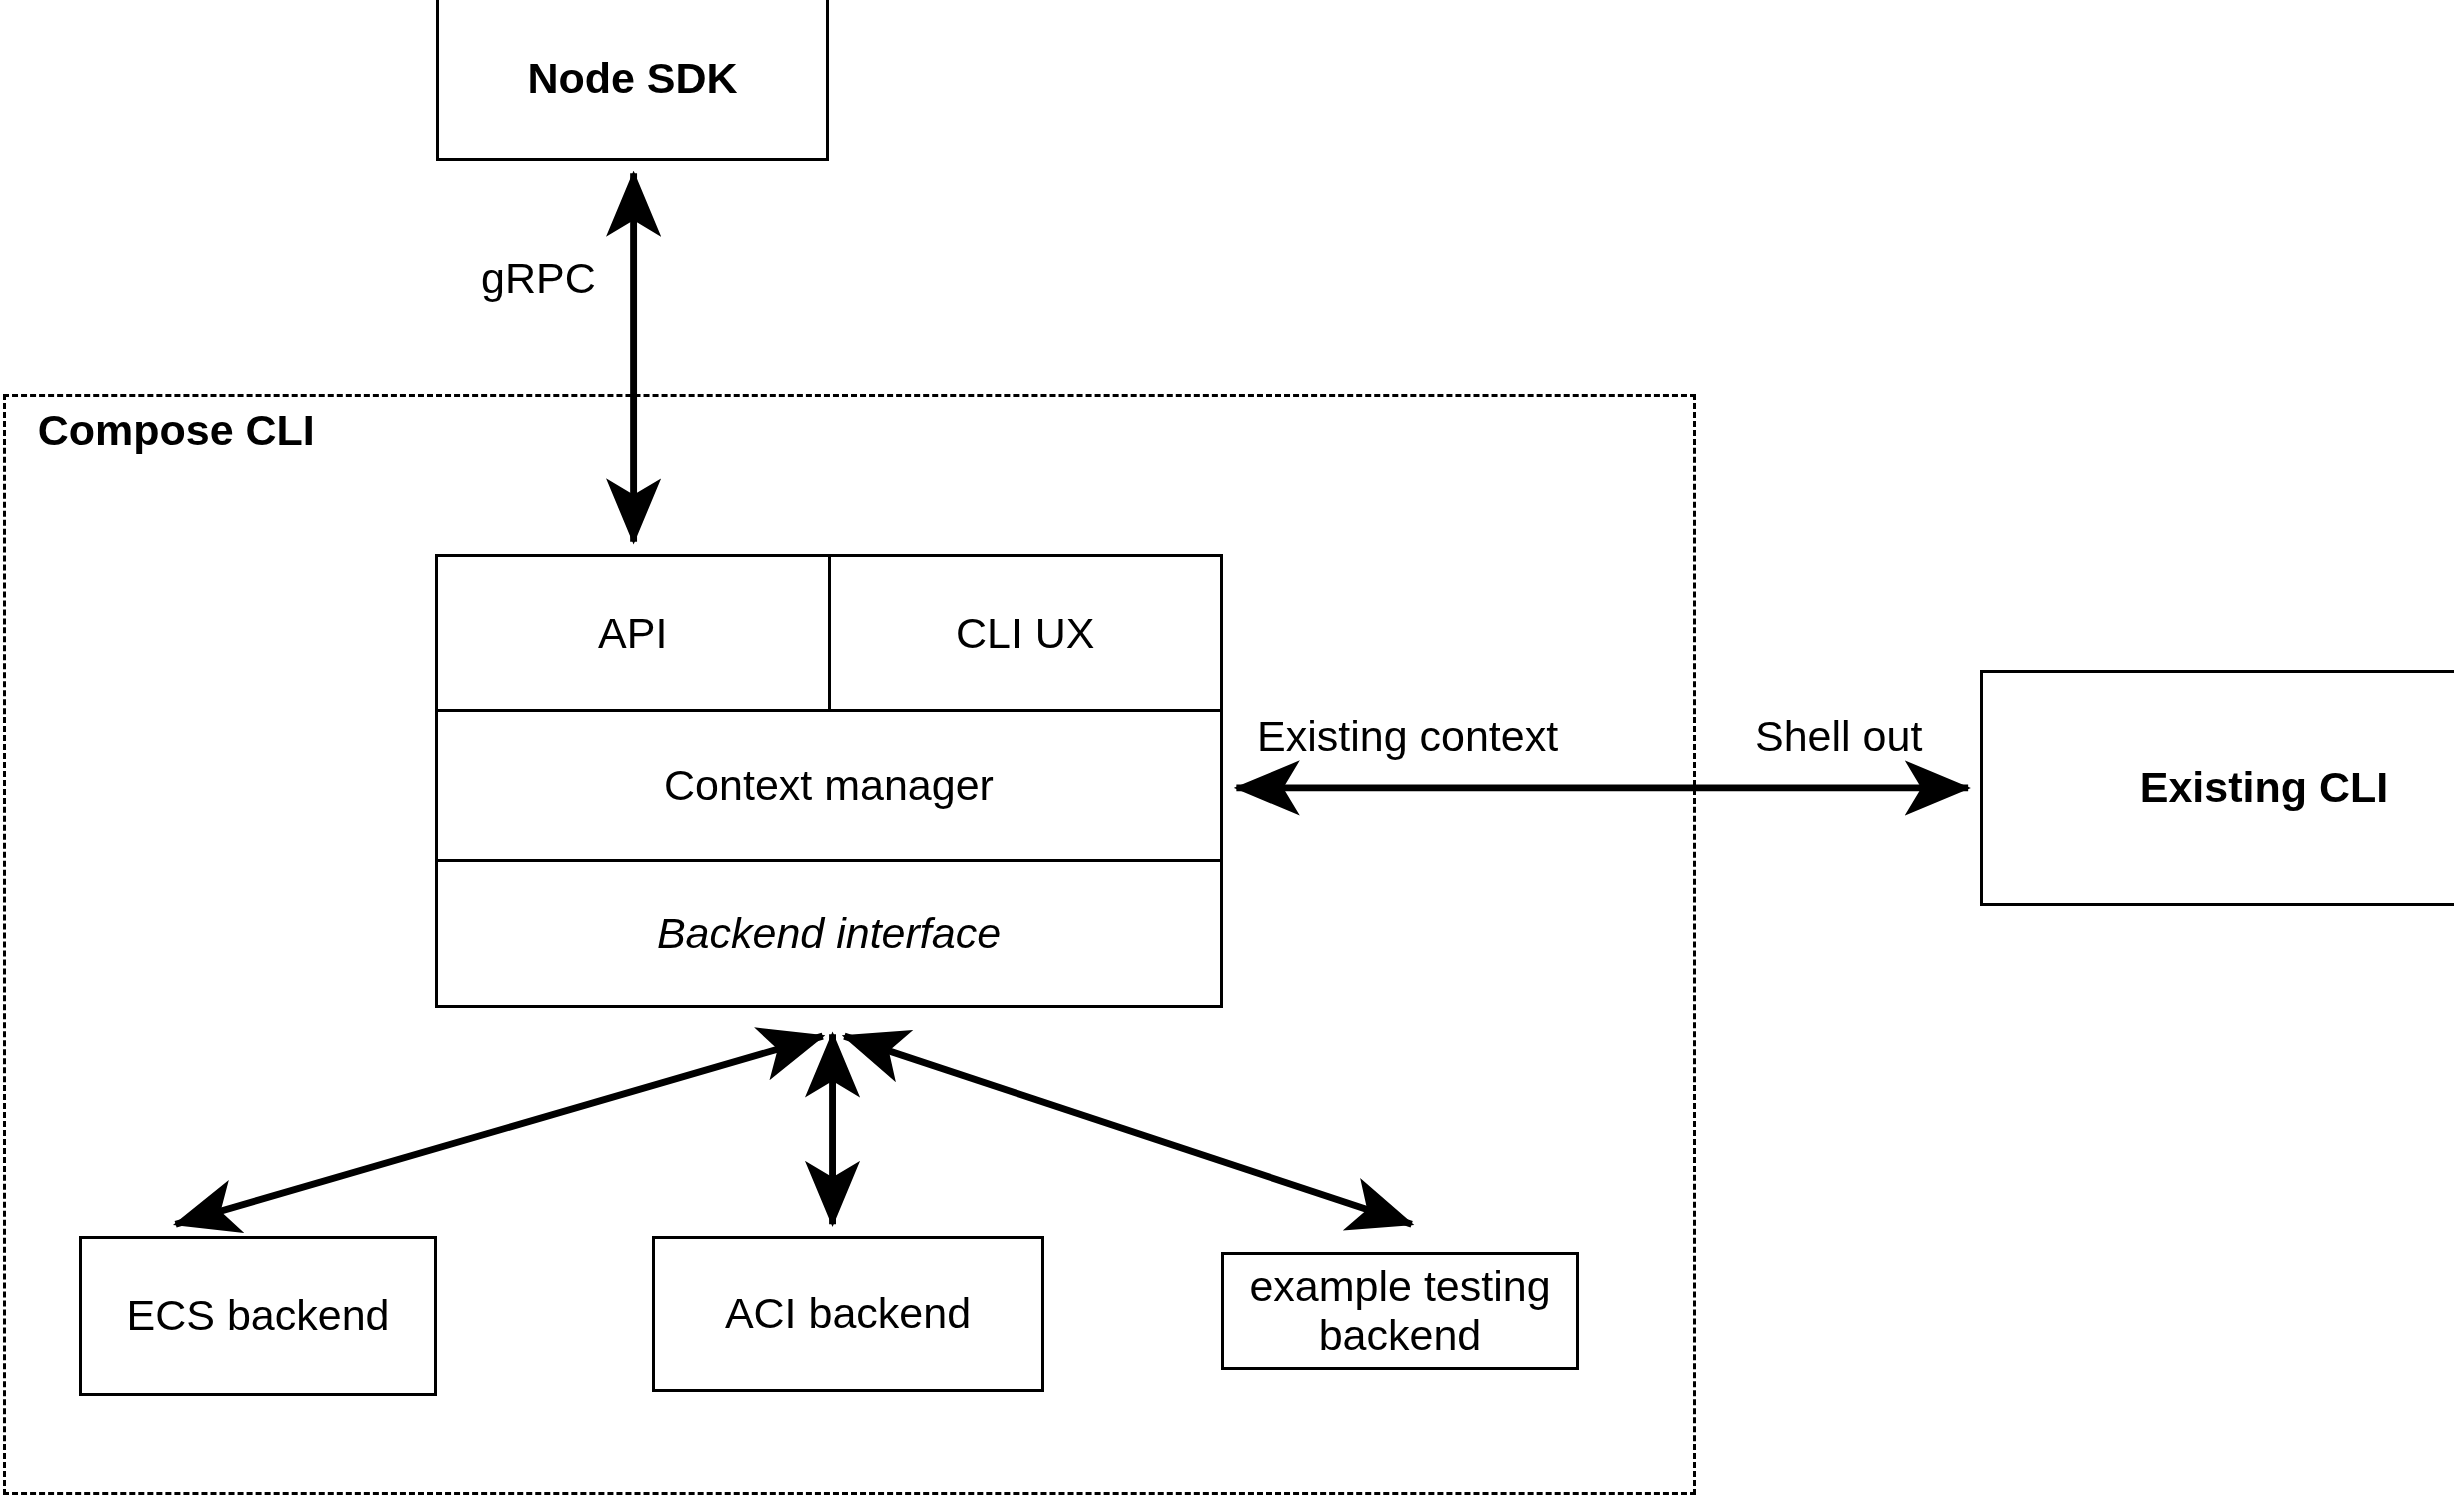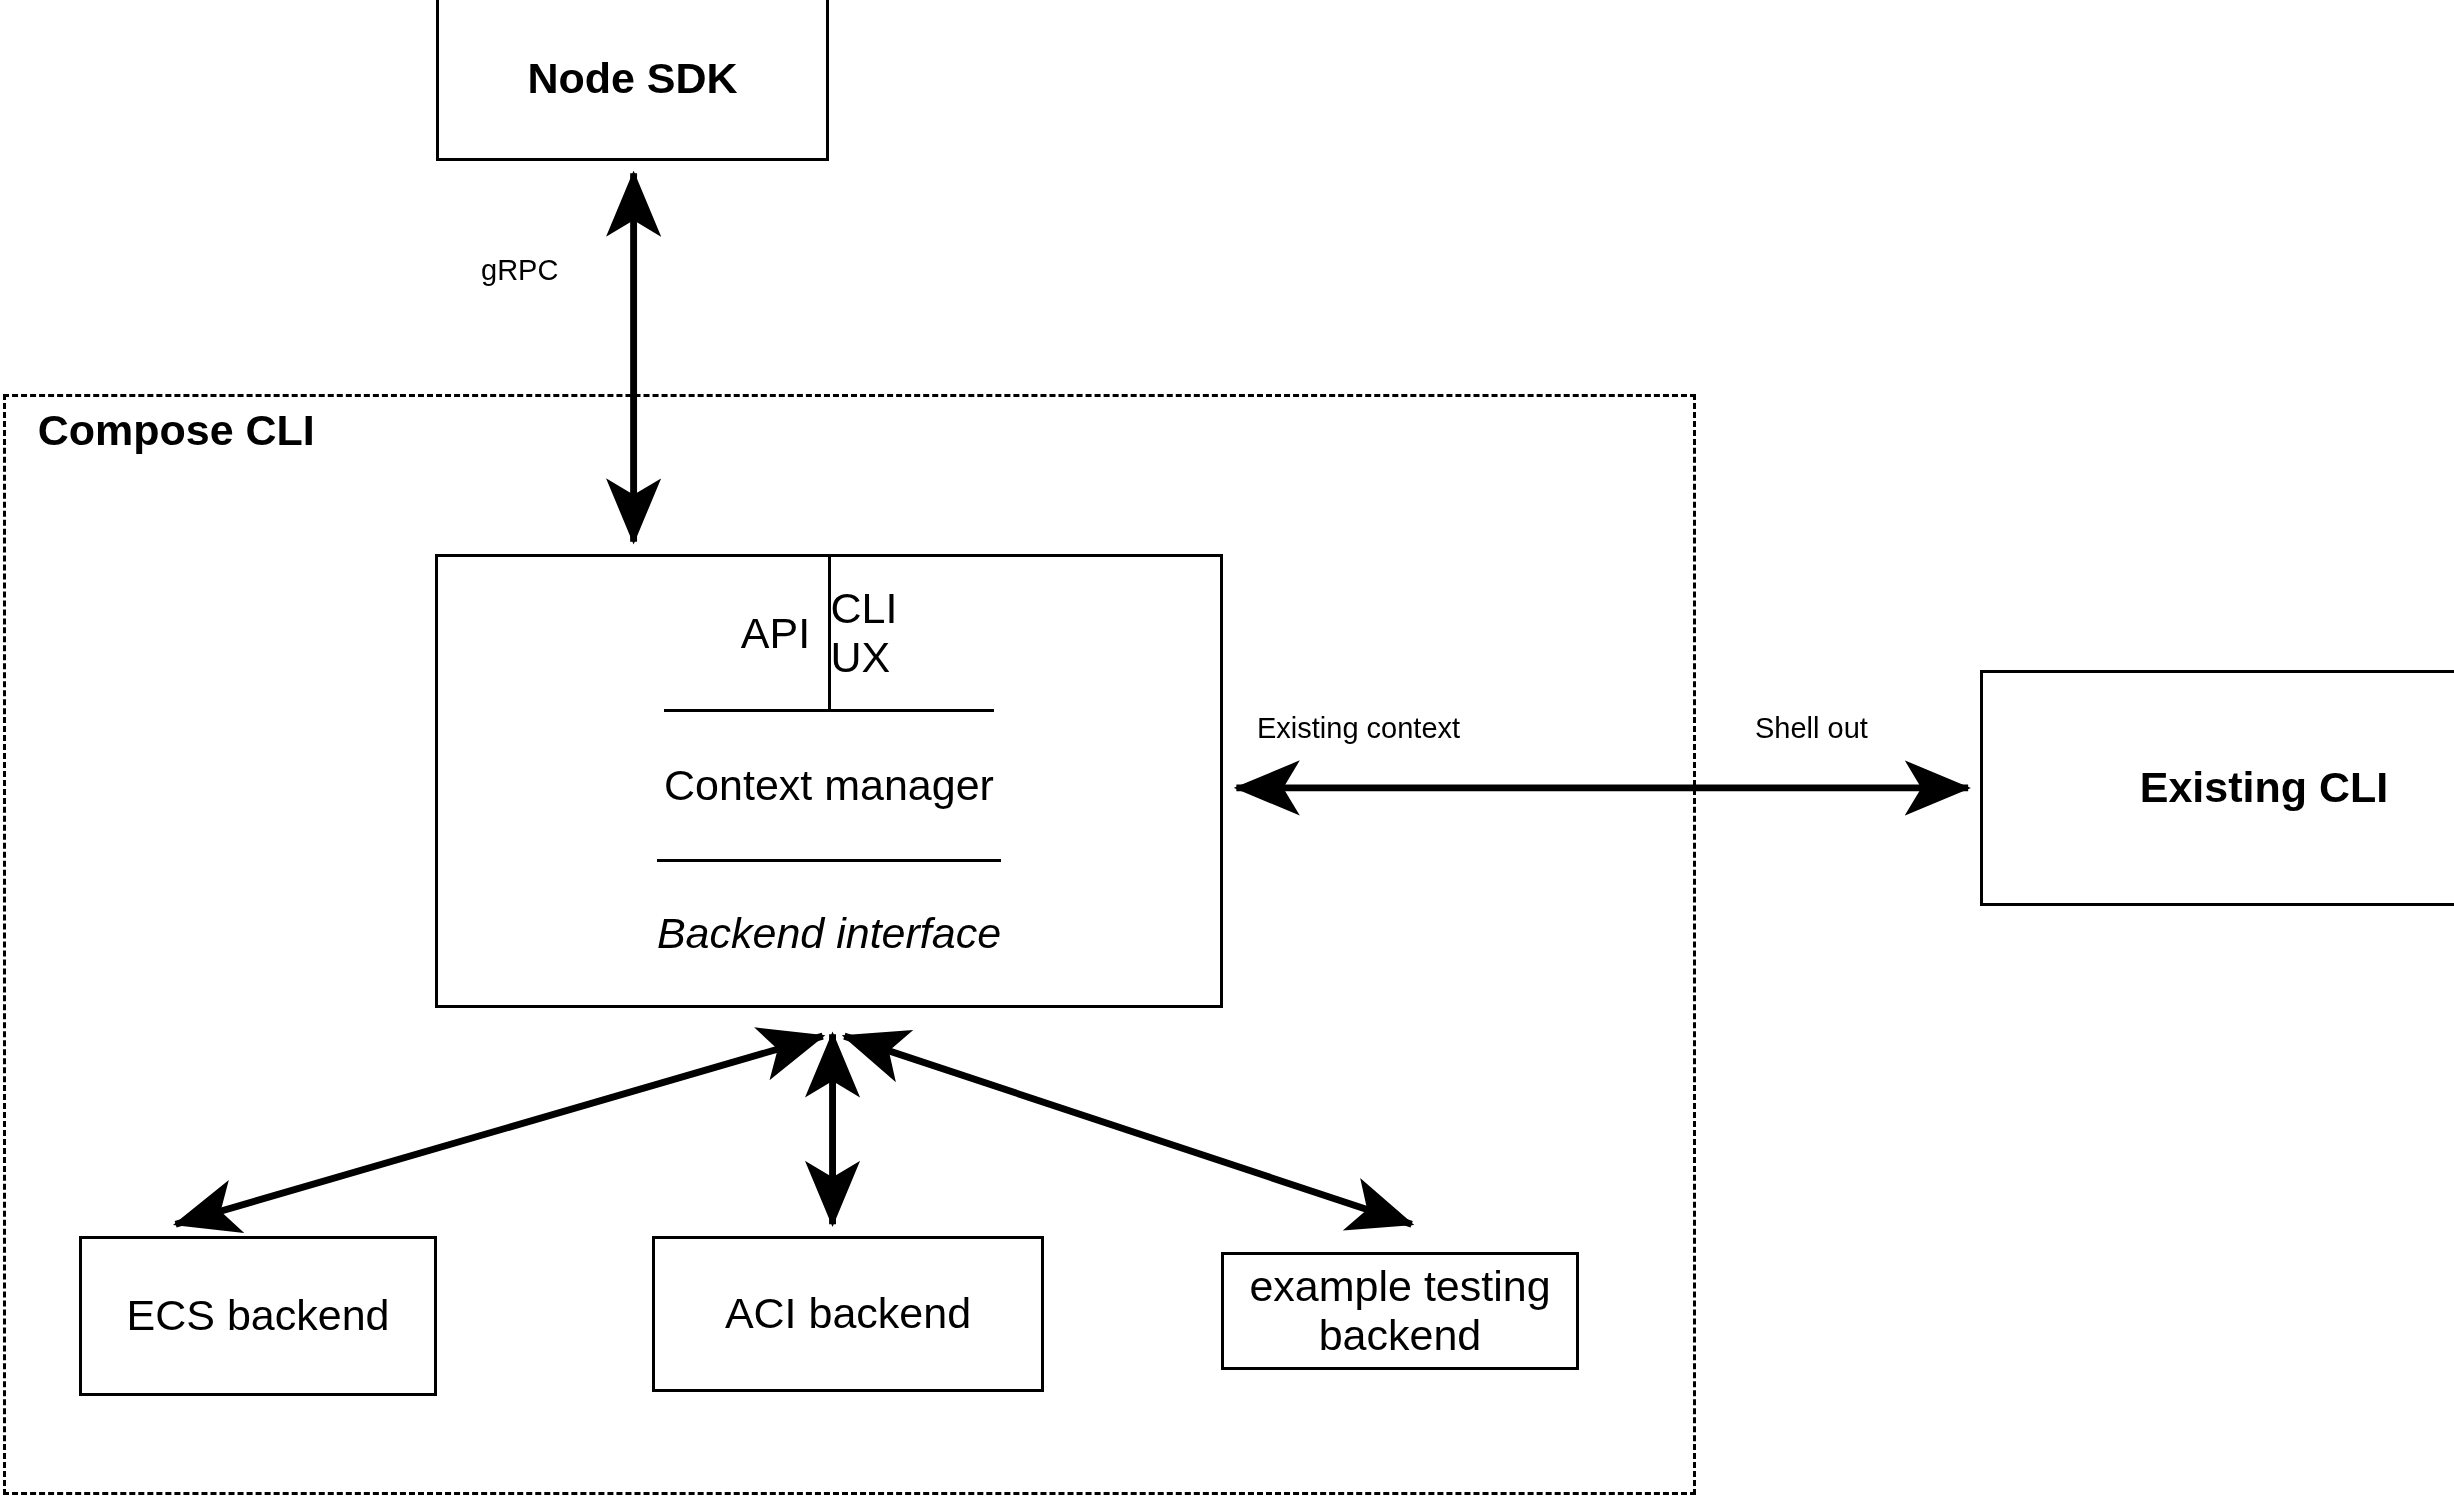--- a/index.html
+++ b/index.html
@@ -38,21 +38,20 @@
     line-height: 1.15;
   }
   .box.bold { font-weight: bold; }
   .stack {
     position: absolute;
     box-sizing: border-box;
     border: 3.9px solid #000000;
     background: #ffffff;
     display: flex;
     flex-direction: column;
-    align-items: center;
   }
   .stack-row {
     box-sizing: border-box;
     display: flex;
     flex-direction: row;
     background: #ffffff;
   }
   .stack-cell {
     box-sizing: border-box;
     flex: 1 1 0;
@@ -73,21 +72,21 @@
   }
   .group-label {
     position: absolute;
     font-size: 43px;
     font-weight: bold;
     color: #000000;
     white-space: nowrap;
   }
   .edge-label {
     position: absolute;
-    font-size: 29px;
+    font-size: 43px;
     color: #000000;
     white-space: nowrap;
   }
 </style>
 </head>
 <body>
 
 <div id="canvas">
 
   <div class="dashed-group" style="left:3px; top:394px; width:1693px; height:1101px;"></div>

